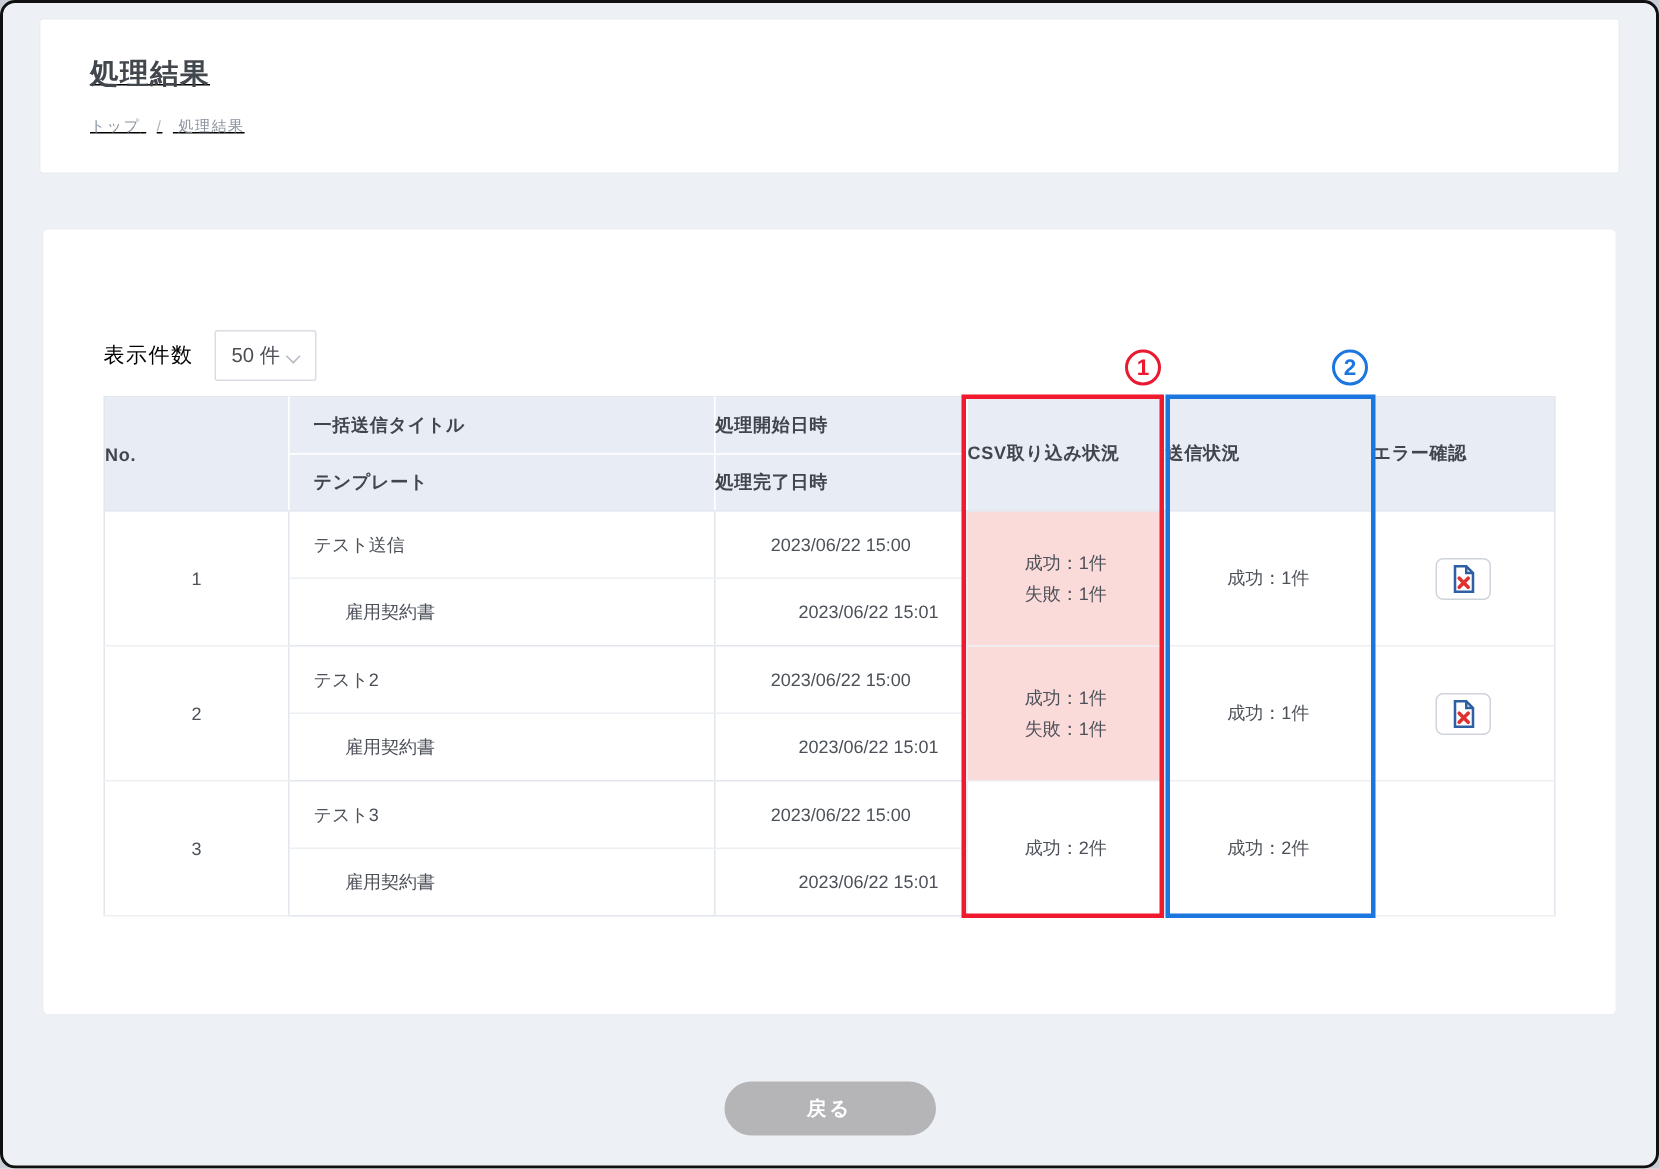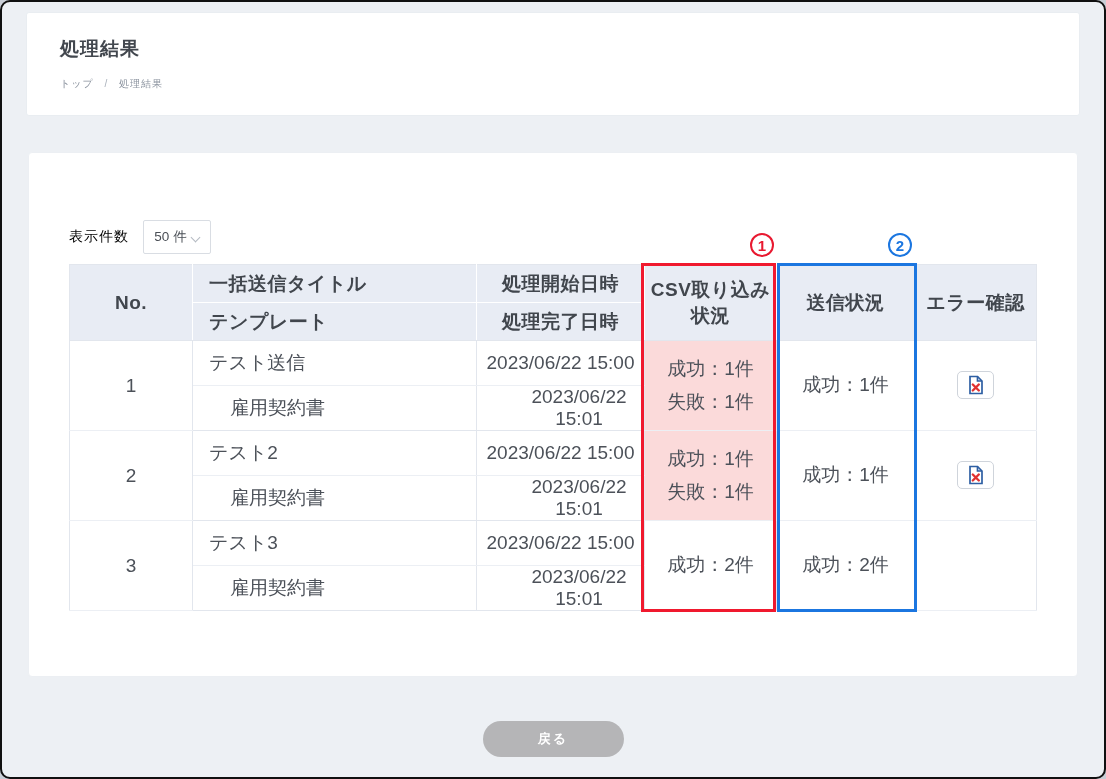--- a/index.html
+++ b/index.html
@@ -11,20 +11,21 @@
     border:2px solid #101010; border-radius:10px;
     background:#edf0f4; overflow:hidden;
     position:relative;
   }
 
   
   .top-card {
     margin:10px 24px 0 24px; height:104px;
     background:#fff; border:1px solid #e9edf1; border-radius:3px;
     padding:23px 33px;
+    text-decoration:underline;
   }
   .page-title { font-size:19px; font-weight:bold; color:#42474e; letter-spacing:1px; }
   .breadcrumb { margin-top:15px; font-size:10px; color:#8b939f; letter-spacing:1px; }
   .breadcrumb .sep { margin:0 7px; color:#aab1bb; }
   .breadcrumb .bc-link { cursor:pointer; }
 
   
   .main-card {
     margin:36px 26px 0 26px; height:525px;
     background:#fff; border:1px solid #eceff3; border-radius:4px;
@@ -44,25 +45,25 @@
     content:""; position:absolute; left:1px; top:3px;
     width:6px; height:6px;
     border-right:1.5px solid #b4bac2; border-bottom:1.5px solid #b4bac2;
     transform:rotate(45deg);
   }
 
   
   .table-zone { position:relative; width:967px; margin-top:10px; }
 
   table { width:967px; border-collapse:collapse; table-layout:fixed; }
-  th,td { border:1px solid #e2e6ed; font-size:19px; color:#4c5159; }
+  th,td { border:1px solid #e2e6ed; font-size:12px; color:#4c5159; }
 
   thead th {
     background:#e8ecf4; height:38px; font-weight:bold; color:#41464d;
-    border-color:#fff; text-align:center; letter-spacing:0.5px;
+    border-color:#fff; text-align:left; letter-spacing:0.5px;
   }
   thead th.h-left { text-align:left; padding-left:16px; }
   thead tr.h-row1 th { border-top-color:#e2e6ed; }
   thead th.h-first { border-left-color:#e2e6ed; }
   thead th.h-last { border-right-color:#e2e6ed; }
   thead tr.h-row2 th, thead th.h-span { border-bottom-color:#e2e6ed; }
 
   tbody td { height:45px; background:#fff; }
   tbody tr.sub-top td { border-bottom:1px solid #eceff4; }
   tbody tr.group-end td { border-bottom:1px solid #e2e6ed;padding-left:37px; }

